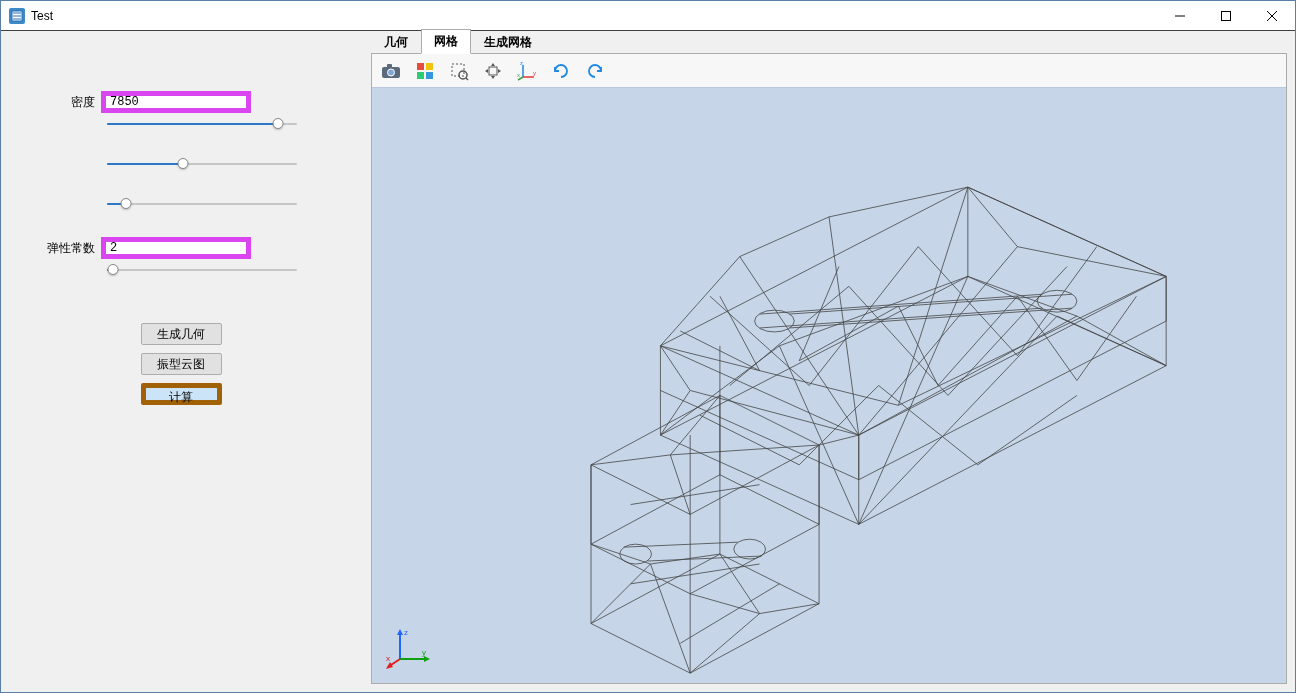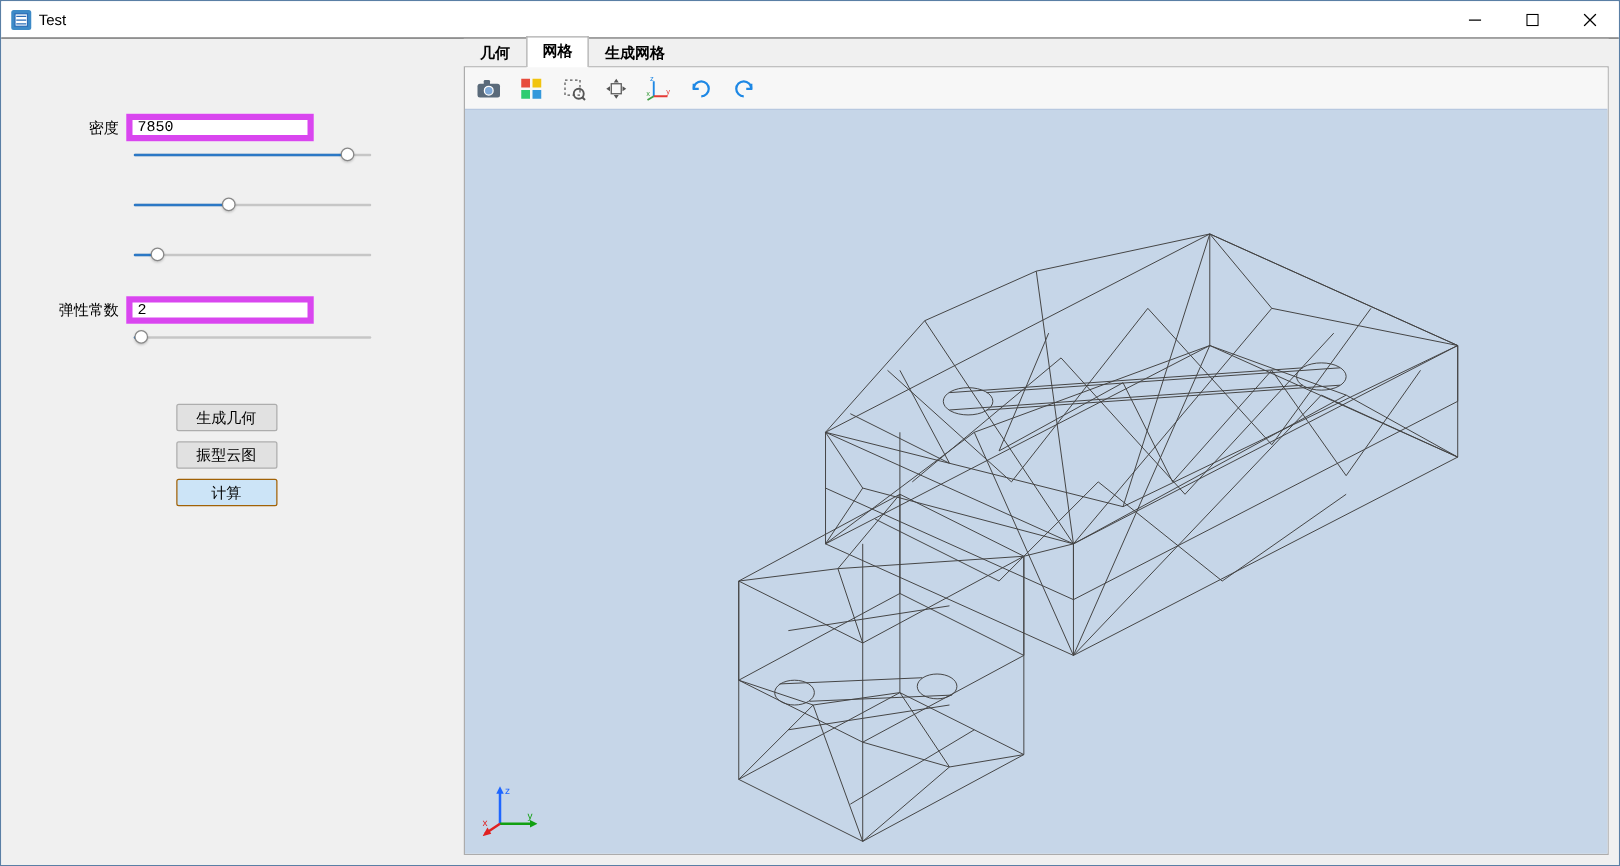--- a/index.html
+++ b/index.html
@@ -118,21 +118,21 @@
     margin-bottom: 8px;
     background: #e1e1e1;
     border: 1px solid #adadad;
     border-radius: 2px;
     font-size: 12px;
     font-family: inherit;
     cursor: default;
   }
   .buttons button.primary {
     background: #cce4f7;
-    border: 1px solid #a16207;
+    border: 5px solid #a16207;
   }
   
   .right-panel {
     flex: 1;
     display: flex;
     flex-direction: column;
     padding-right: 8px;
     padding-bottom: 8px;
   }
   .tabs {

